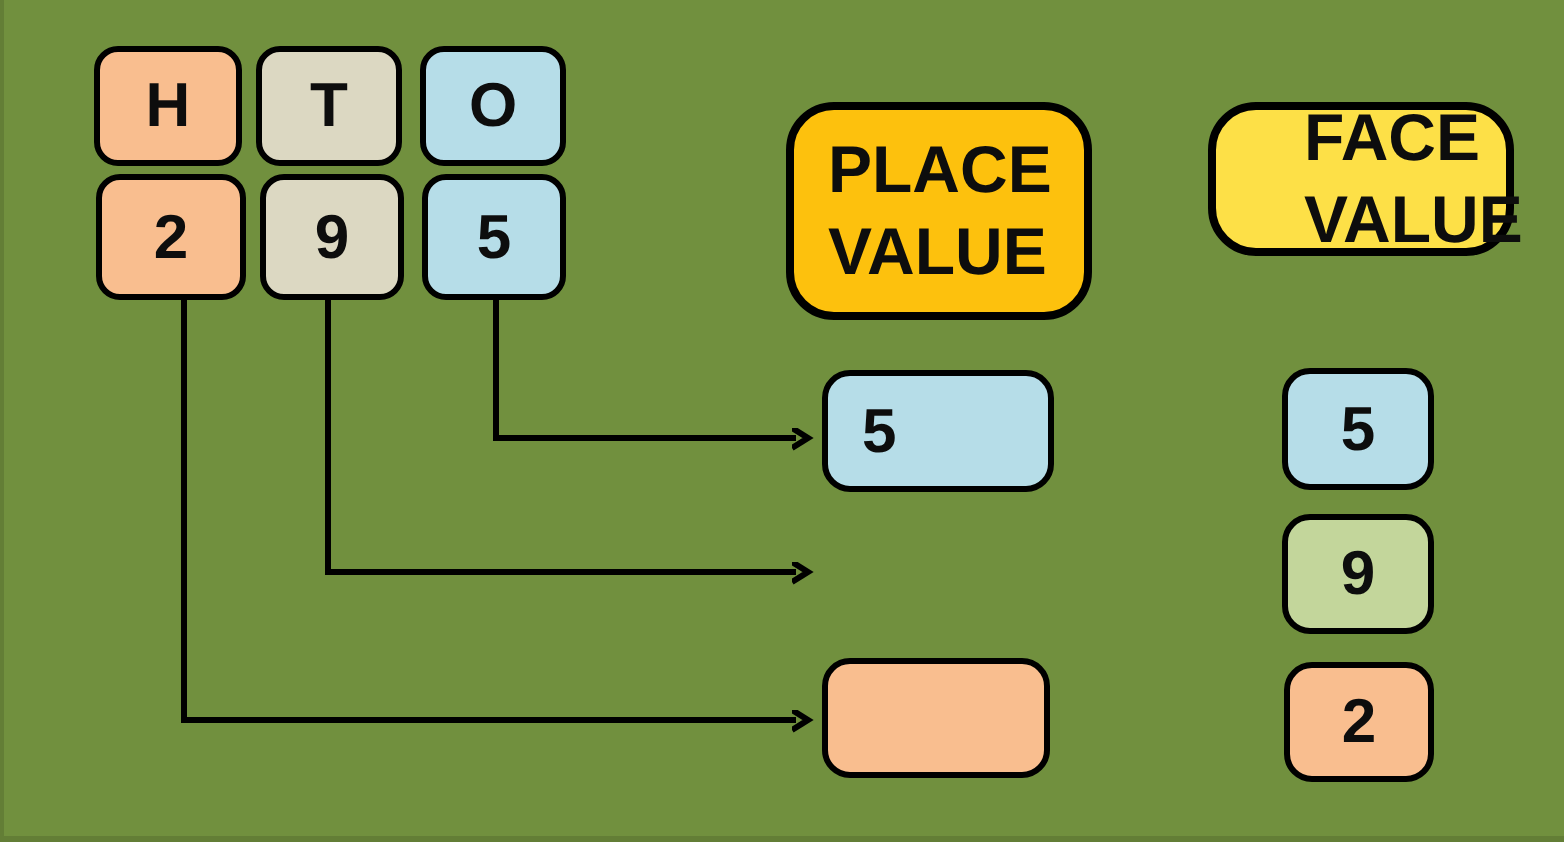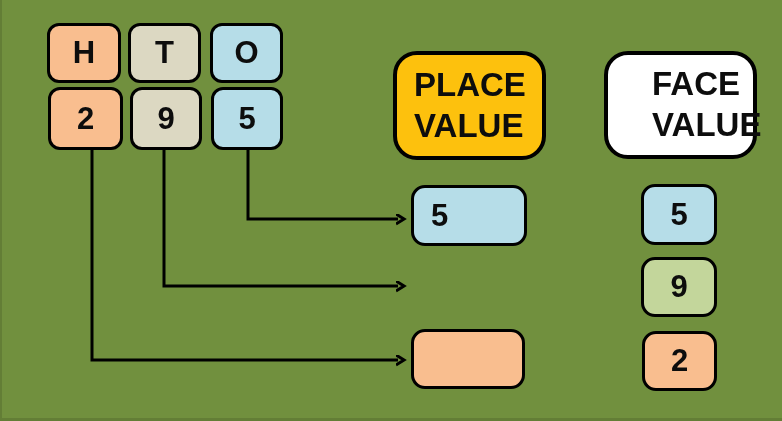--- a/index.html
+++ b/index.html
@@ -45,21 +45,21 @@
   <div class="box cell" style="left: 210px; top: 23px; width: 73px; height: 60px; background: rgb(182, 221, 232);">O</div>
 
   <div class="box cell" style="left: 48px; top: 87px; width: 75px; height: 63px; background: rgb(249, 190, 143);">2</div>
   <div class="box cell" style="left: 130px; top: 87px; width: 72px; height: 63px; background: rgb(220, 216, 194);">9</div>
   <div class="box cell" style="left: 211px; top: 87px; width: 72px; height: 63px; background: rgb(182, 221, 232);">5</div>
 
   <div class="box title-box" style="left: 393px; top: 51px; width: 153px; height: 109px; background: rgb(253, 193, 13);">
     <span>PLACE</span>
     <span>VALUE</span>
   </div>
-  <div class="box title-box" style="left: 604px; top: 51px; width: 153px; height: 108px; background: #ffffff; padding-left: 44px;">
+  <div class="box title-box" style="left: 604px; top: 51px; width: 153px; height: 77px; background: #fde047; padding-left: 44px;">
     <span>FACE</span>
     <span>VALUE</span>
   </div>
 
   <div class="box pv" style="left: 411px; top: 185px; width: 116px; height: 61px; background: rgb(182, 221, 232);">5</div>
   <div class="box pv" style="left: 411px; top: 329px; width: 114px; height: 60px; background: rgb(249, 190, 143);"></div>
 
   <div class="box fv" style="left: 641px; top: 184px; width: 76px; height: 61px; background: rgb(182, 221, 232);">5</div>
   <div class="box fv" style="left: 641px; top: 257px; width: 76px; height: 60px; background: rgb(195, 214, 155);">9</div>
   <div class="box fv" style="left: 642px; top: 331px; width: 75px; height: 60px; background: rgb(249, 190, 143);">2</div>

